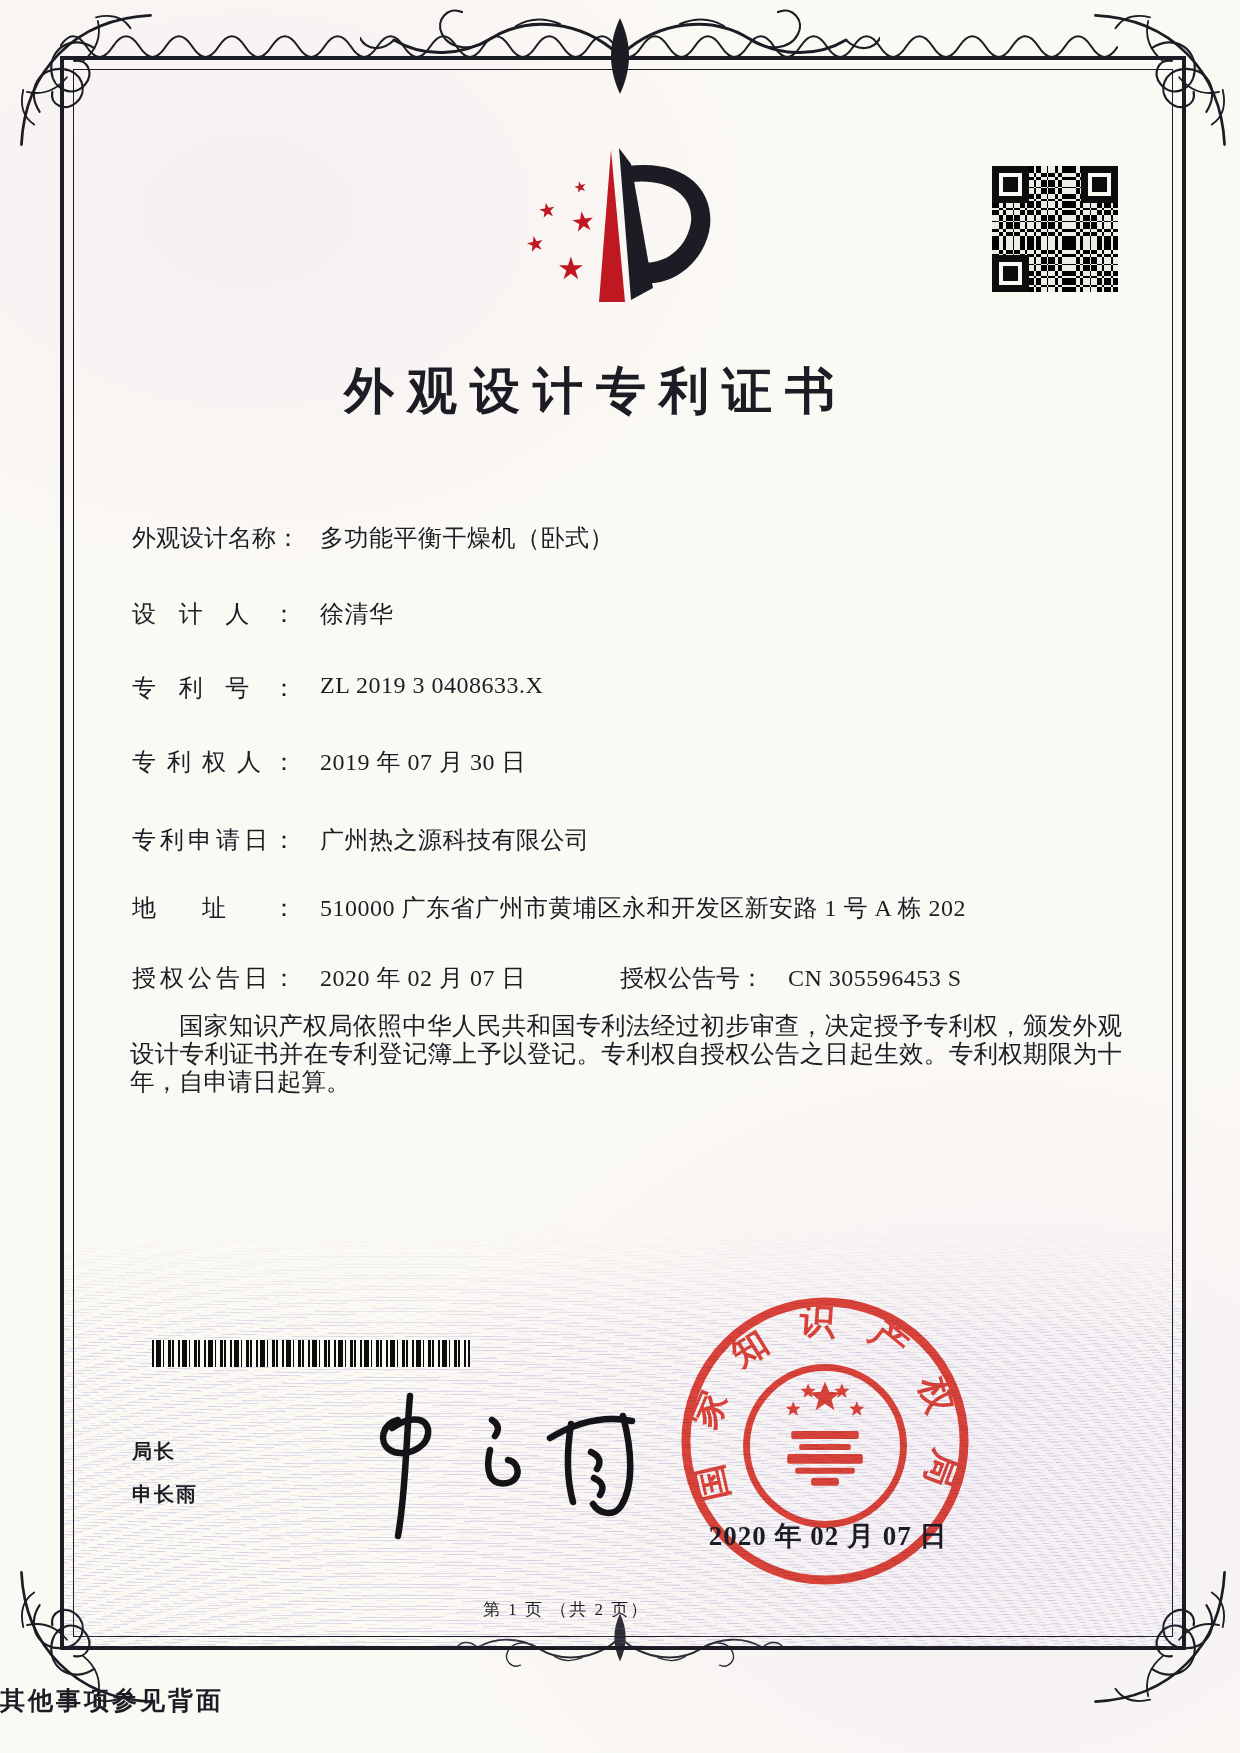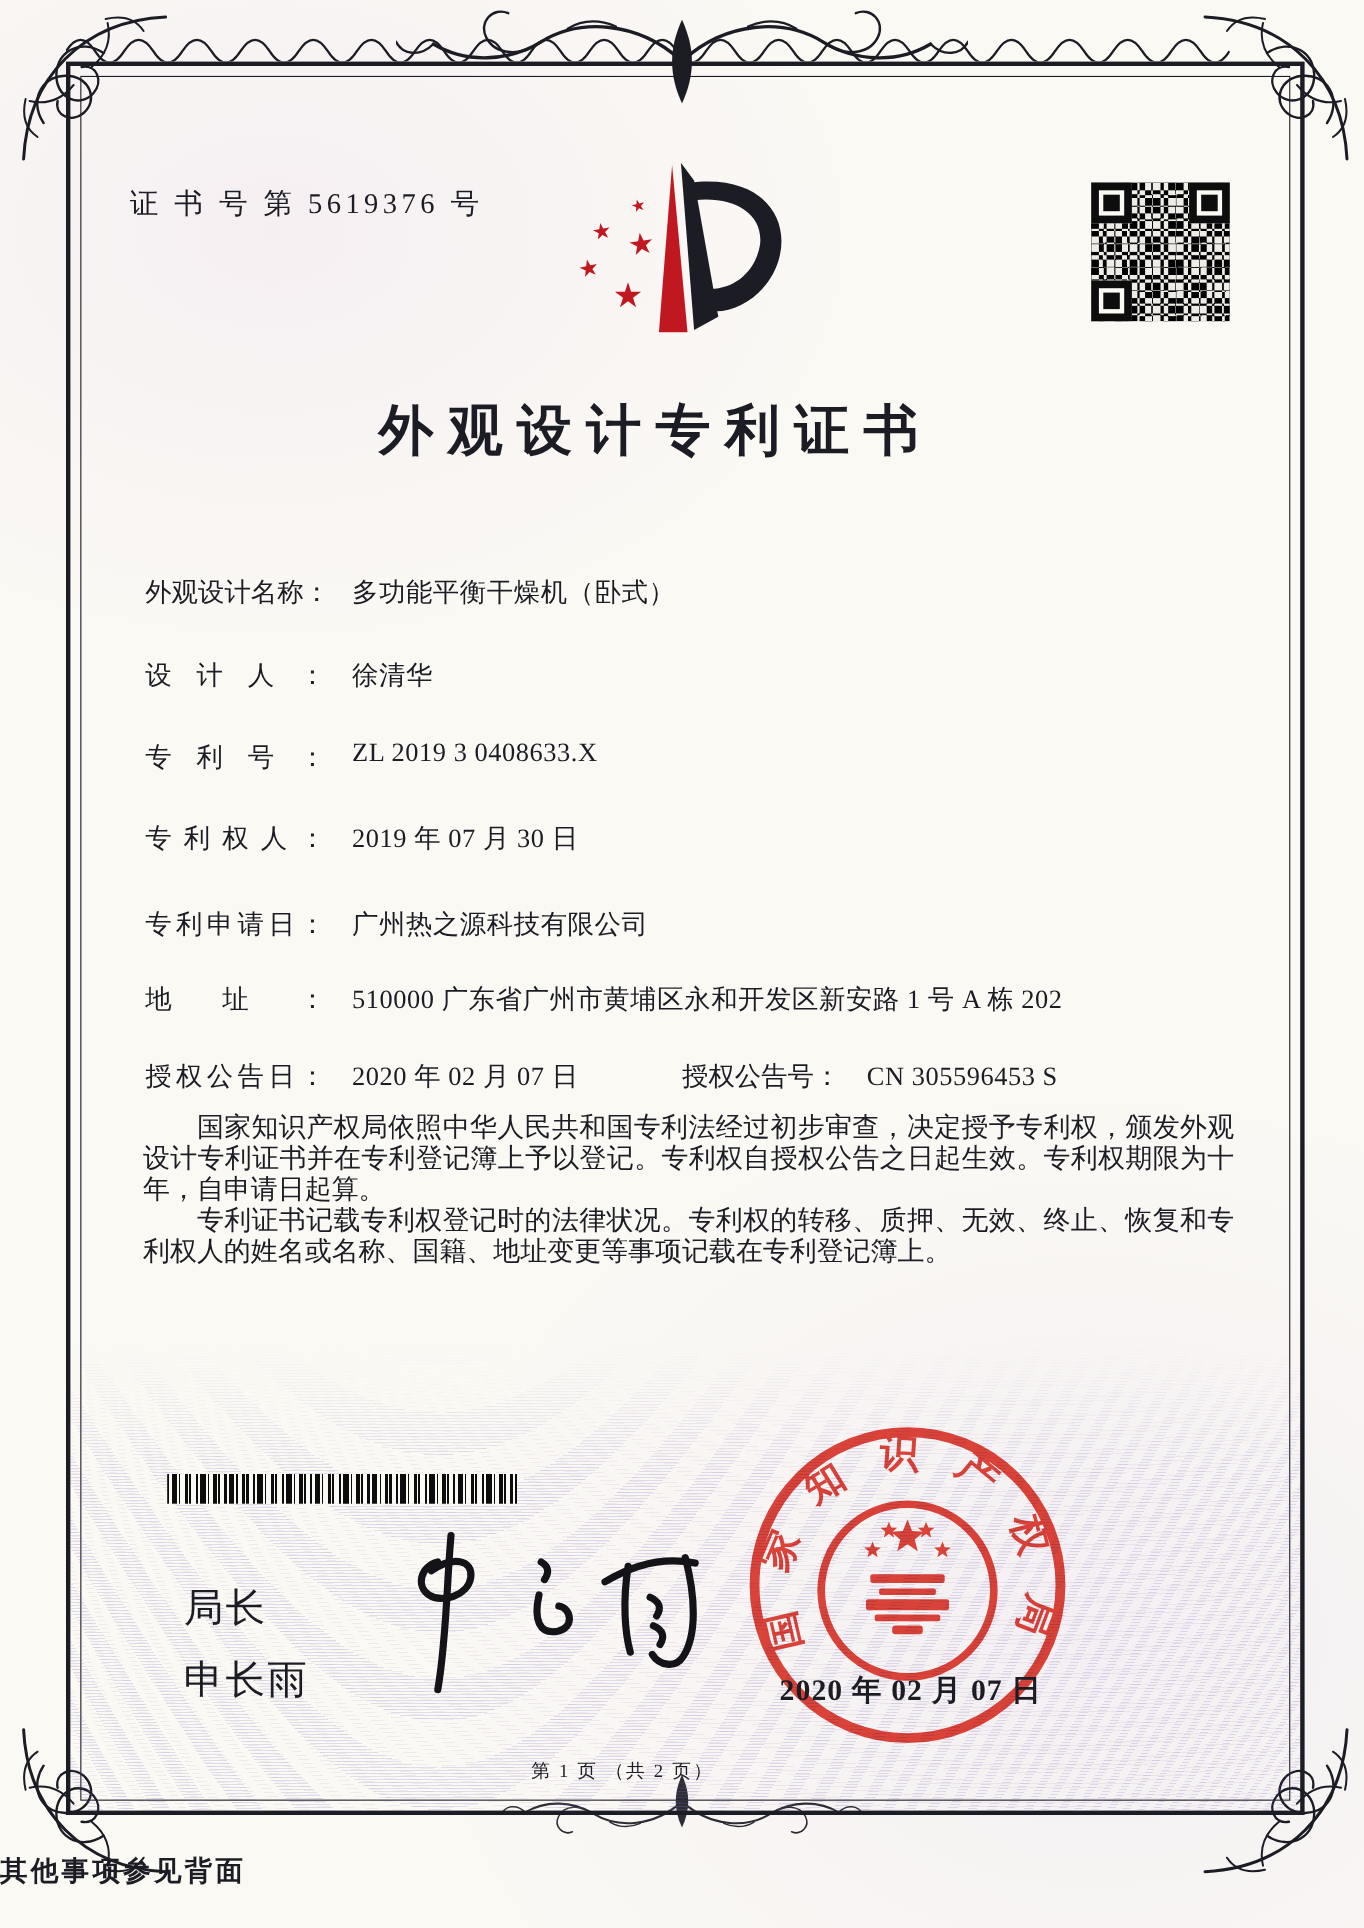--- a/index.html
+++ b/index.html
@@ -53,22 +53,22 @@
   
   .bodytext{position:absolute;left:130px;right:118px;top:1012px;z-index:2;
       font-size:24.5px;line-height:28px;text-align:justify;}
   .bodytext p{margin:0;text-indent:2em;}
   
   .barcode{position:absolute;left:152px;top:1340px;width:318px;height:27px;z-index:2;
       background:repeating-linear-gradient(90deg,
         #0c0c0c 0 2px,#fbf9f4 2px 4px,#0c0c0c 4px 9px,#fbf9f4 9px 11px,
         #0c0c0c 11px 12px,#fbf9f4 12px 16px,#0c0c0c 16px 19px,#fbf9f4 19px 20px,
         #0c0c0c 20px 22px,#fbf9f4 22px 26px);}
-  .director{position:absolute;left:167px;top:1438px;z-index:2;
-      font-family:"Liberation Sans","DejaVu Sans",sans-serif;font-weight:400;font-size:36px;}
+  .director{position:absolute;left:132px;top:1438px;z-index:2;
+      font-family:"Liberation Sans","DejaVu Sans",sans-serif;font-weight:700;font-size:20px;}
   .director div{margin-bottom:16px;letter-spacing:2px;}
   .sign{position:absolute;left:340px;top:1388px;width:300px;height:160px;z-index:3;}
   .seal{position:absolute;left:676px;top:1292px;width:298px;height:298px;z-index:3;
       opacity:.9;mix-blend-mode:multiply;}
   .seal-date{position:absolute;left:678px;width:300px;top:1518px;z-index:4;text-align:center;
       font-size:27px;letter-spacing:1px;font-weight:600;}
   .pageinfo{position:absolute;left:0;right:108px;top:1598px;z-index:4;text-align:center;
       font-size:17px;letter-spacing:2px;}
   .backnote{position:absolute;left:0;right:100px;top:1684px;z-index:2;
       font-size:25px;font-weight:600;letter-spacing:3px;}
@@ -120,21 +120,20 @@
     <path d="M260,88 C248,62 248,38 260,12 C272,38 272,62 260,88 Z" fill="#1c1c24"></path>
   </svg>
   <svg class="bottom-orn" viewBox="0 0 520 92">
     <use href="#scrollHalf"></use>
     <use href="#scrollHalf" transform="translate(520,0) scale(-1,1)"></use>
     <path d="M260,88 C248,62 248,38 260,12 C272,38 272,62 260,88 Z" fill="#1c1c24"></path>
   </svg>
 
   <div class="guilloche"></div>
 
-  <div class="cert-no">证 书 号 第 5619376 号</div>
 
   <svg class="logo" viewBox="0 0 230 178">
     <g fill="var(--logo_red,#c01820)">
       <text x="85" y="52" font-size="15" text-anchor="middle" transform="rotate(-14 85 46)">★</text>
       <text x="52" y="77" font-size="20" text-anchor="middle" transform="rotate(-10 52 70)">★</text>
       <text x="88" y="91" font-size="27" text-anchor="middle" transform="rotate(-8 88 82)">★</text>
       <text x="40" y="111" font-size="21" text-anchor="middle" transform="rotate(-12 40 103)">★</text>
       <text x="76" y="139" font-size="31" text-anchor="middle">★</text>
     </g>
     <g>
@@ -174,21 +173,20 @@
     <div class="frow" style="top:962px">
       <span class="flabel">授权公告日：</span><span class="fvalue">2020 年 02 月 07 日</span>
       <span class="pair2">
         <span>授权公告号：</span><span class="fvalue">CN 305596453 S</span>
       </span>
     </div>
   </div>
 
   <div class="bodytext">
     <p>国家知识产权局依照中华人民共和国专利法经过初步审查，决定授予专利权，颁发外观设计专利证书并在专利登记簿上予以登记。专利权自授权公告之日起生效。专利权期限为十年，自申请日起算。</p>
-    <p>专利证书记载专利权登记时的法律状况。专利权的转移、质押、无效、终止、恢复和专利权人的姓名或名称、国籍、地址变更等事项记载在专利登记簿上。</p>
   </div>
 
   <div class="barcode"></div>
 
   <div class="director">
     <div>局长</div>
     <div>申长雨</div>
   </div>
 
   <svg class="sign" viewBox="0 0 300 160">

